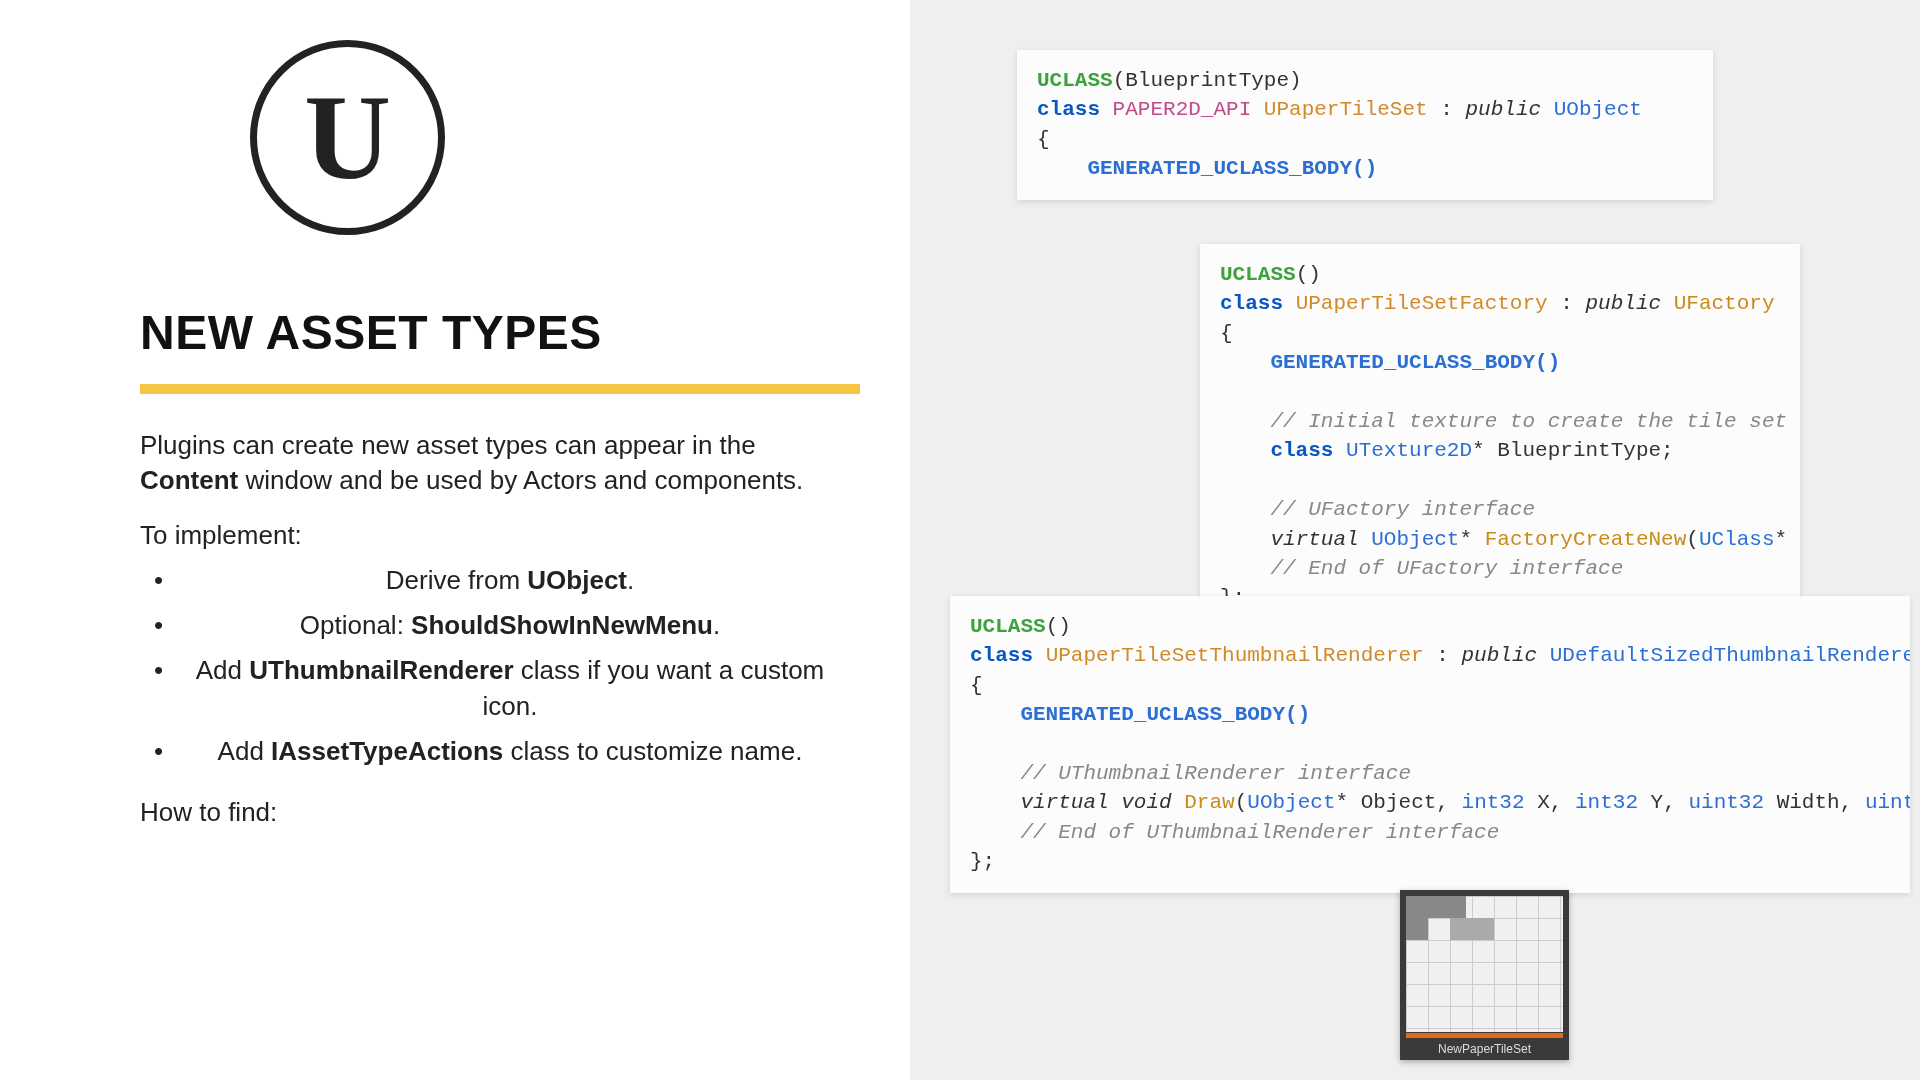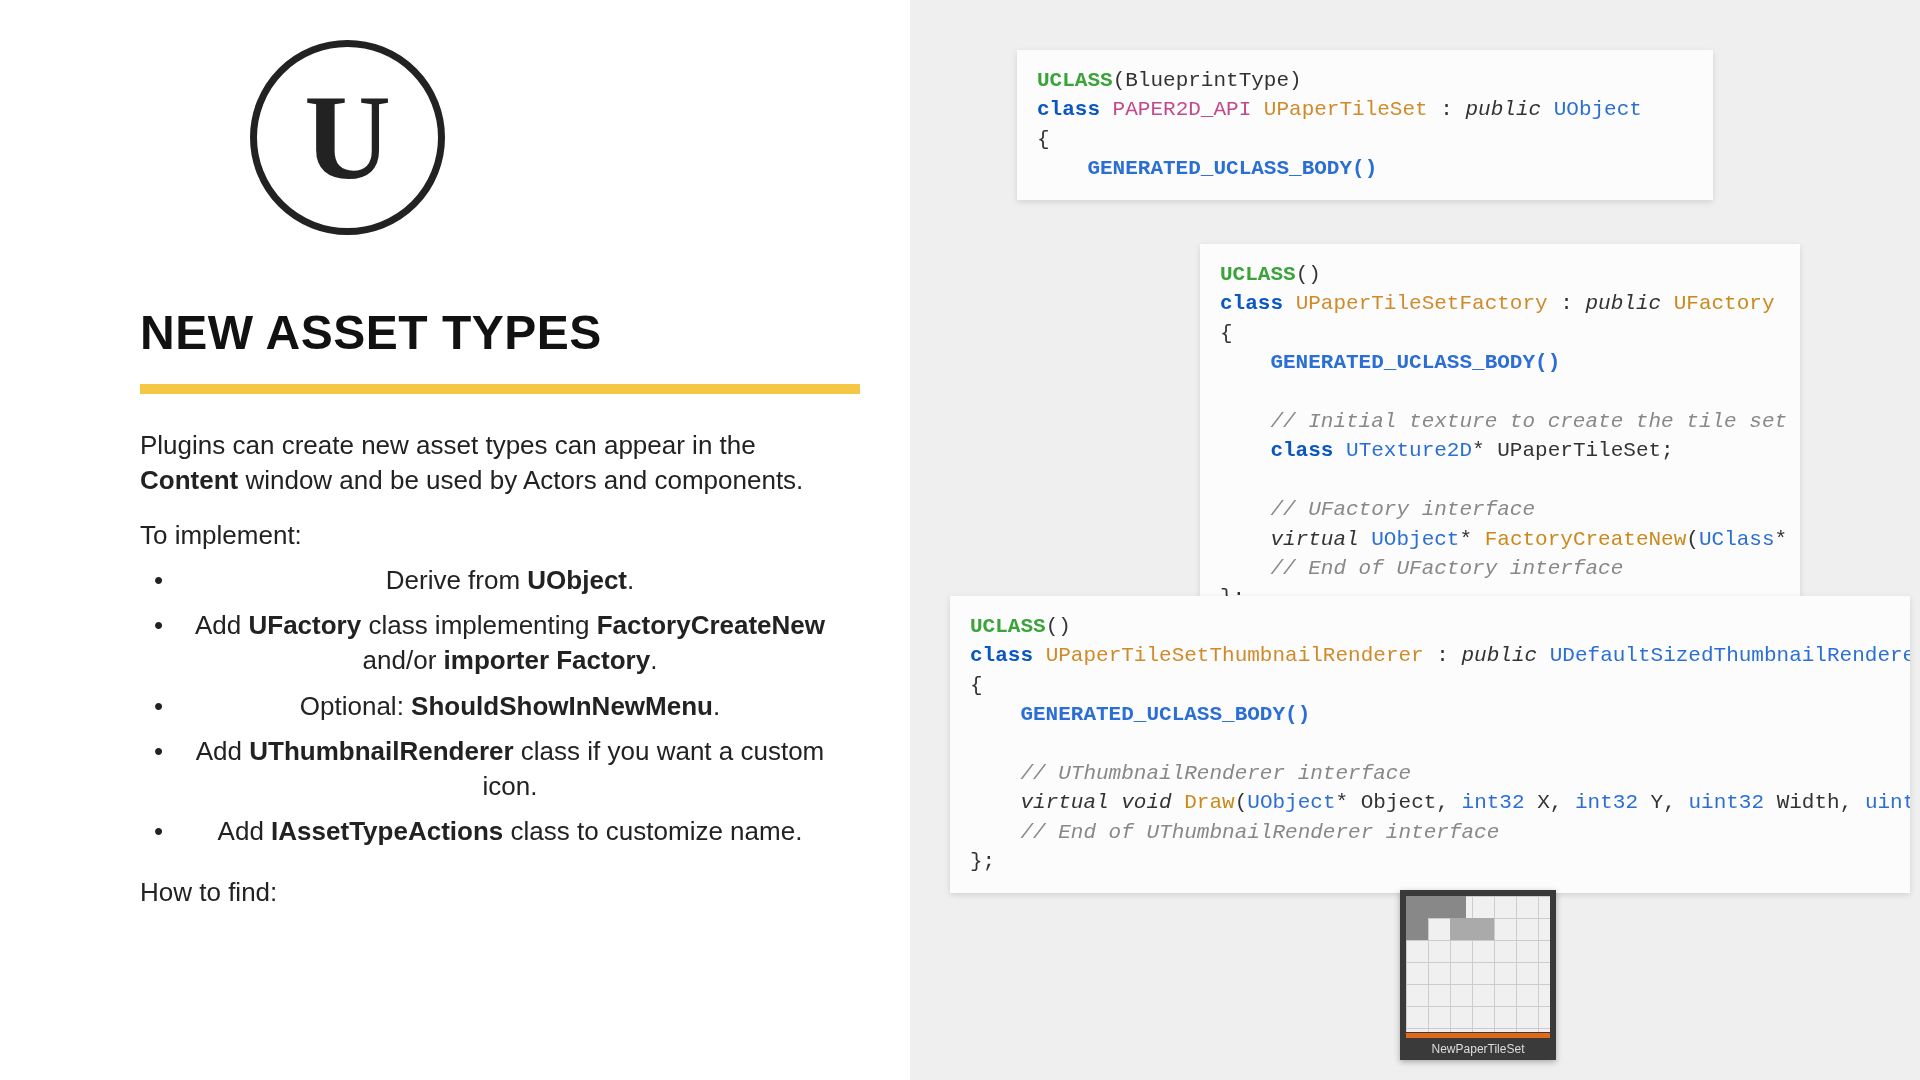--- a/index.html
+++ b/index.html
@@ -111,21 +111,21 @@
   .fn-name   { color: #c98a1b; }
   .kw-public { font-style: italic; }
   .comment   { color: #888; font-style: italic; }
   .factory   { color: #c98a1b; }
 
   
   .thumb {
     position: absolute;
     top: 890px;
     left: 490px;
-    width: 156px;
+    width: 169px;
     height: 170px;
     background: #3a3a3a;
     box-shadow: 0 2px 6px rgba(0,0,0,0.3);
   }
   .thumb-inner {
     position: absolute;
     top: 6px; left: 6px; right: 6px; bottom: 28px;
     background: #f0f0f0;
     background-image:
       linear-gradient(#ccc 1px, transparent 1px),
@@ -167,23 +167,20 @@
     <p class="para">
       <span>Plugins can create new asset types can appear in the </span><span class="bold-inline">Content</span><span> window and be used by Actors and components.</span>
     </p>
 
     <p class="subhead">To implement:</p>
     <ul class="bullets">
       <li>
         <span>Derive from </span><span class="bold-inline">UObject</span><span>.</span>
       </li>
       <li>
-        <span>Add </span><span class="bold-inline">UFactory</span><span> class implementing </span><span class="bold-inline">FactoryCreateNew</span><span> and/or </span><span class="bold-inline">importer Factory</span><span>.</span>
-      </li>
-      <li>
         <span>Optional: </span><span class="bold-inline">ShouldShowInNewMenu</span><span>.</span>
       </li>
       <li>
         <span>Add </span><span class="bold-inline">UThumbnailRenderer</span><span> class if you want a custom icon.</span>
       </li>
       <li>
         <span>Add </span><span class="bold-inline">IAssetTypeActions</span><span> class to customize name.</span>
       </li>
     </ul>
 
@@ -199,21 +196,21 @@
 <span class="kw-class">class</span><span class="kw-macro"> PAPER2D_API </span><span class="cls-name">UPaperTileSet</span><span> : </span><span class="kw-public">public</span><span class="kw-type"> UObject</span>
 <span>{</span>
 <span class="kw-blue">    GENERATED_UCLASS_BODY()</span></div>
 
   <div class="code-block cb2"><span class="kw-uclass">UCLASS</span><span>()</span>
 <span class="kw-class">class </span><span class="cls-name">UPaperTileSetFactory</span><span> : </span><span class="kw-public">public</span><span class="factory"> UFactory</span>
 <span>{</span>
 <span class="kw-blue">    GENERATED_UCLASS_BODY()</span>
 <span></span>
 <span class="comment">    // Initial texture to create the tile set fr</span>
-<span class="kw-class">    class </span><span class="kw-type">UTexture2D</span><span>* UPaperTileSet;</span>
+<span class="kw-class">    class </span><span class="kw-type">UTexture2D</span><span>* BlueprintType;</span>
 <span></span>
 <span class="comment">    // UFactory interface</span>
 <span>    </span><span class="kw-public">virtual</span><span class="kw-type"> UObject</span><span>* </span><span class="fn-name">FactoryCreateNew</span><span>(</span><span class="kw-type">UClass</span><span>* Cl</span>
 <span class="comment">    // End of UFactory interface</span>
 <span>};</span></div>
 
   <div class="code-block cb3"><span class="kw-uclass">UCLASS</span><span>()</span>
 <span class="kw-class">class </span><span class="cls-name">UPaperTileSetThumbnailRenderer</span><span> : </span><span class="kw-public">public</span><span class="kw-type"> UDefaultSizedThumbnailRenderer</span>
 <span>{</span>
 <span class="kw-blue">    GENERATED_UCLASS_BODY()</span>

